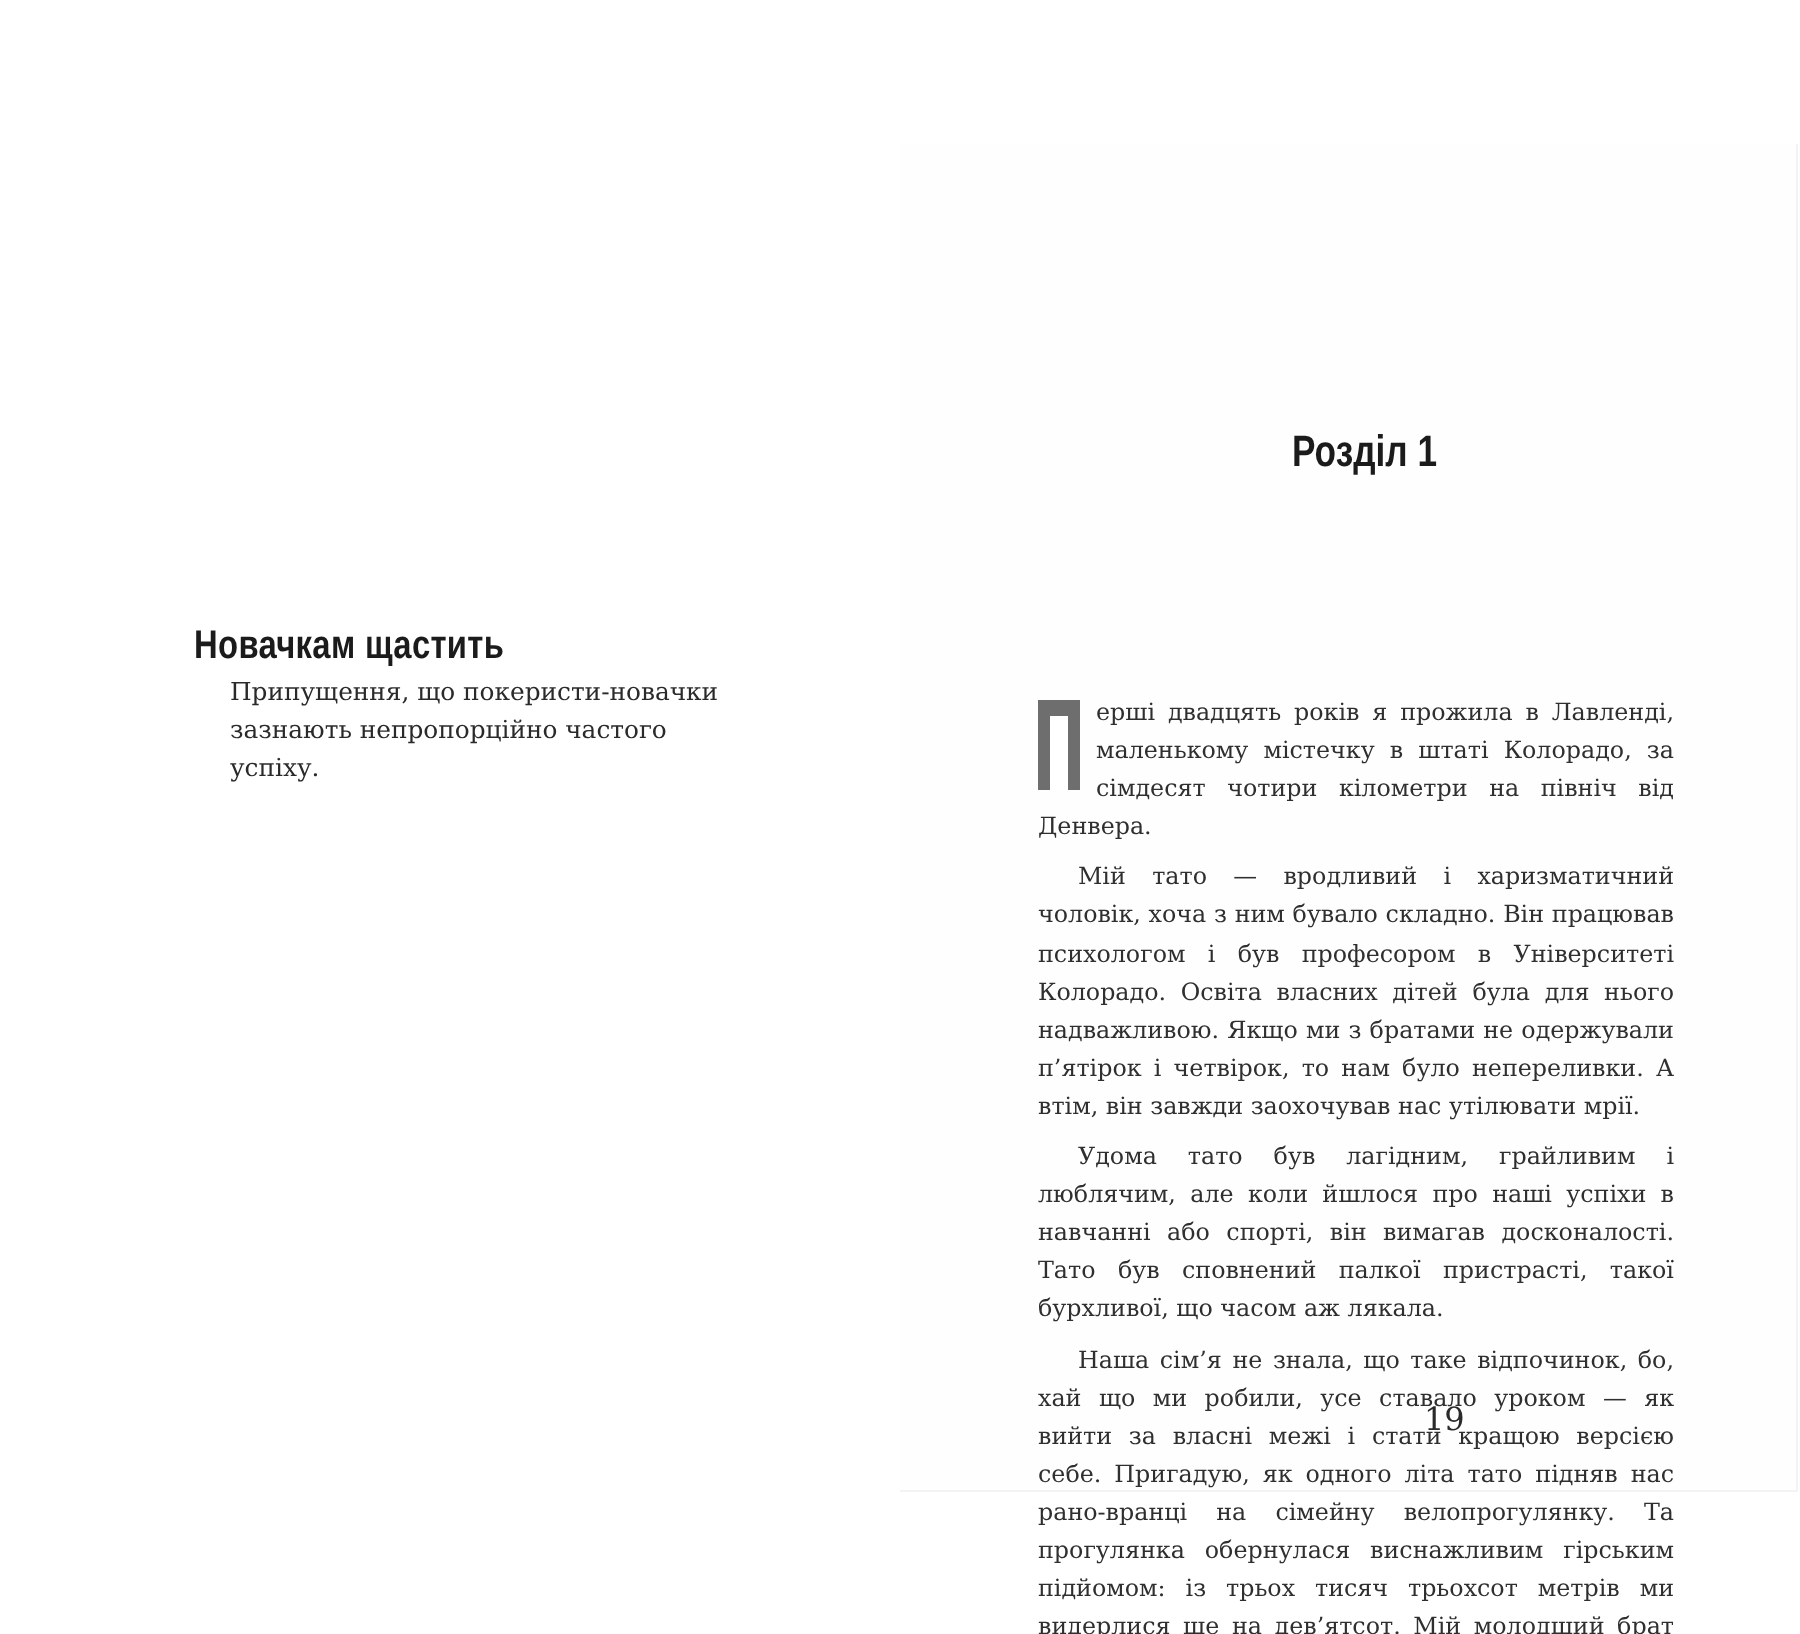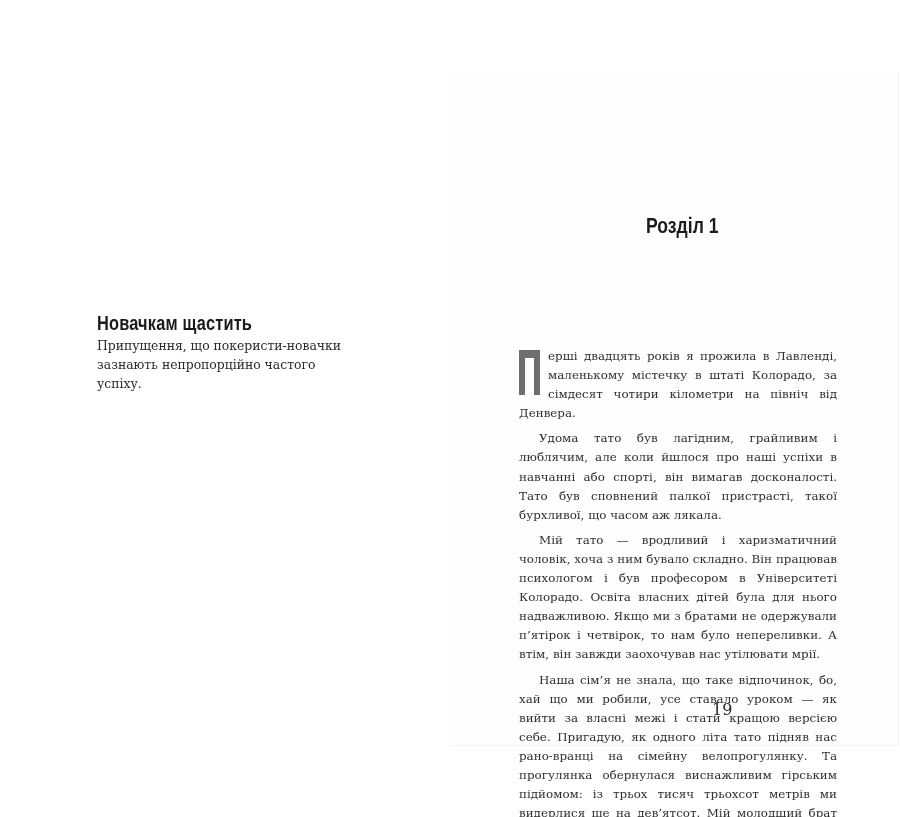--- a/index.html
+++ b/index.html
@@ -6,21 +6,21 @@
     body { width: 900px; height: 817px; position: relative; overflow: hidden;
            font-family: "DejaVu Serif", serif; color: #2a2a2a; }
     .spread { position: absolute; left: 0; top: 0; width: 900px; height: 817px; }
     .page-left { position: absolute; left: 16px; top: 70px; width: 434px; height: 675px;
                  background: #ffffff; }
     .page-right { position: absolute; left: 450px; top: 72px; width: 448px; height: 673px;
                   background: #fefefe; border-right: 1px solid #f3f3f3; border-bottom: 1px solid #f3f3f3; }
     .epi-title { position: absolute; left: 97px; top: 312px; font-family: "Liberation Sans", sans-serif;
                  font-weight: bold; font-size: 20px; letter-spacing: 0.2px; color: #1b1b1b;
                  transform: scaleX(0.82); transform-origin: left top; white-space: nowrap; }
-    .epi-text { position: absolute; left: 97px; top: 336px; width: 265px; font-size: 12.4px;
+    .epi-text { position: absolute; left: 115px; top: 336px; width: 265px; font-size: 12.4px;
                 line-height: 19px; color: #2a2a2a; font-family: "DejaVu Serif", serif; }
     .chapter-title { position: absolute; left: 646px; top: 213px; font-family: "Liberation Sans", sans-serif;
                      font-weight: bold; font-size: 22px; color: #1b1b1b; transform: scaleX(0.8);
                      transform-origin: left top; white-space: nowrap; }
     .body-text { position: absolute; left: 513px; top: 341px; width: 330px;
                  font-size: 11.9px; line-height: 19.1px; color: #2f2f2f; text-align: justify;
                  font-family: "DejaVu Serif", serif; }
     .body-text p { margin: 6px; text-indent: 20px; }
     .body-text p.first { text-indent: 0; }
     .dropcap { float: left; width: 21px; height: 45px; margin: 3px 8px 0 0;
@@ -38,19 +38,19 @@
 
   <div class="epi-title">Новачкам щастить</div>
   <div class="epi-text">Припущення, що покеристи-новачки зазнають непропорційно частого успіху.</div>
 
   <div class="chapter-title">Розділ 1</div>
 
   <div class="body-text">
     <p class="first">
       <span class="dropcap" aria-label="П"></span><span>ерші двадцять років я прожила в Лавленді, маленькому містечку в штаті Колорадо, за сімдесят чотири кілометри на північ від Денвера.</span>
     </p>
+    <p>Мій тато — вродливий і харизматичний чоловік, хоча з ним бувало складно. Він працював психологом і був професором в Університеті Колорадо. Освіта власних дітей була для нього надважливою. Якщо ми з братами не одержували п’ятірок і четвірок, то нам було непереливки. А втім, він завжди заохочував нас утілювати мрії.</p>
     <p>Удома тато був лагідним, грайливим і люблячим, але коли йшлося про наші успіхи в навчанні або спорті, він вимагав досконалості. Тато був сповнений палкої пристрасті, такої бурхливої, що часом аж лякала.</p>
-    <p>Мій тато — вродливий і харизматичний чоловік, хоча з ним бувало складно. Він працював психологом і був професором в Університеті Колорадо. Освіта власних дітей була для нього надважливою. Якщо ми з братами не одержували п’ятірок і четвірок, то нам було непереливки. А втім, він завжди заохочував нас утілювати мрії.</p>
     <p>Наша сім’я не знала, що таке відпочинок, бо, хай що ми робили, усе ставало уроком — як вийти за власні межі і стати кращою версією себе. Пригадую, як одного літа тато підняв нас рано-вранці на сімейну велопрогулянку. Та прогулянка обернулася виснажливим гірським підйомом: із трьох тисяч трьохсот метрів ми видерлися ще на дев’ятсот. Мій молодший брат Джеремі, йому тоді було шість, їхав на велосипеді без передач. Досі пам’ятаю, як він щосили крутив педалі, аби не відставати від</p>
   </div>
 
   <div class="page-number">19</div>
 </div>
 
 </body></html>

